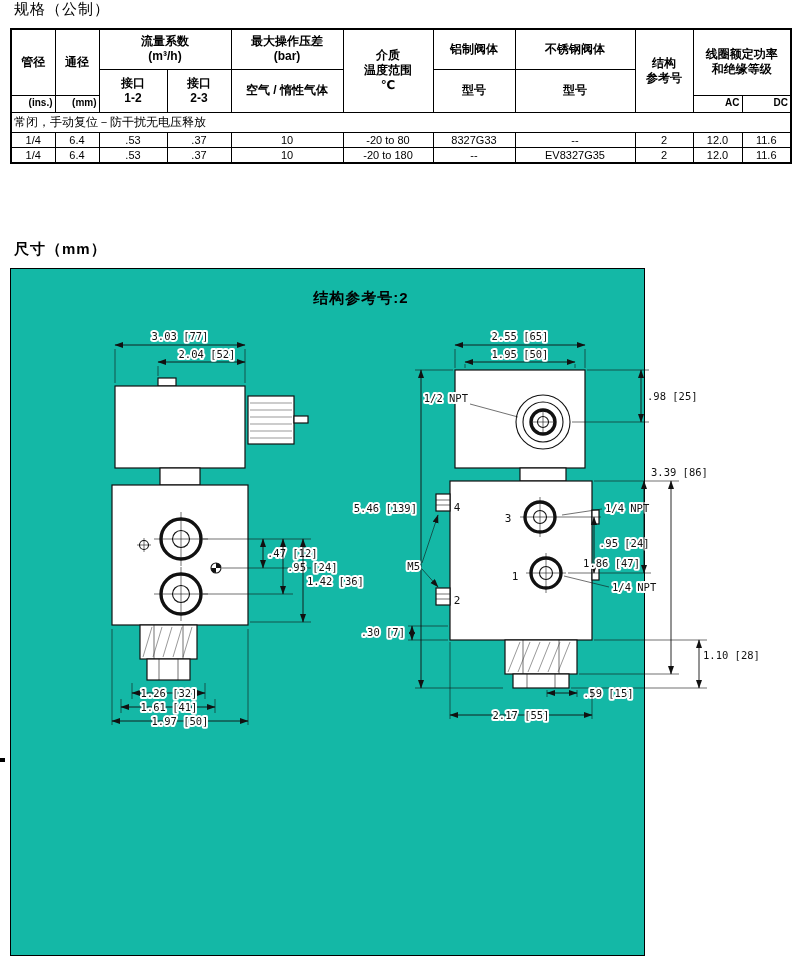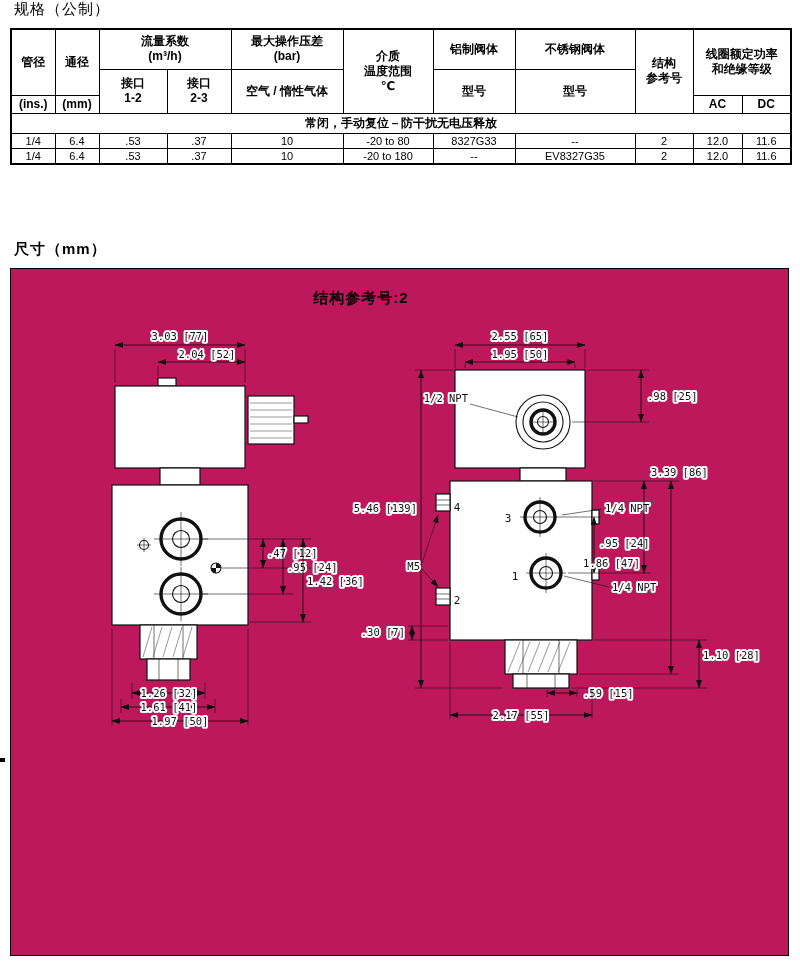--- a/index.html
+++ b/index.html
@@ -12,29 +12,29 @@
   .dim-title  { position:absolute; top:240px; left:14px; font-size:15px; font-weight:bold; letter-spacing:1px; }
 
   table.spec {
     position:absolute; top:28px; left:10px; width:780px;
     border-collapse:collapse; table-layout:fixed; border:2px solid #000;
   }
   table.spec th, table.spec td {
     border:1px solid #000; text-align:center; vertical-align:middle; padding:1px 2px; overflow:hidden;
   }
   table.spec th { font-size:12px; font-weight:bold; white-space:pre-line; line-height:1.25; }
-  table.spec th.unit { font-size:12px; }
+  table.spec th.unit { font-size:10px;text-align:right; }
   table.spec td { font-size:11px; }
   tr.row1 { height:40px; } tr.row2 { height:26px; } tr.row3 { height:17px; }
   tr.secrow { height:17px; } tr.datarow { height:15px;margin-top:12px; }
-  tr.secrow td { text-align:center; font-weight:bold; font-size:12px; }
+  tr.secrow td { text-align:left; font-weight:normal; font-size:12px; }
 
   .drawing-box {
-    position:absolute; top:268px; left:10px; width:779px; height:688px;
-    border:1.5px solid #000; background:#be185d;
+    position:absolute; top:268px; left:10px; width:635px; height:688px;
+    border:1.5px solid #000; background:#14b8a6;
   }
   .drawing-title {
     position:absolute; top:20px; left:0; width:700px; text-align:center;
     font-size:15px; font-weight:bold; letter-spacing:1px;
   }
   .drawing-box svg { position:absolute; top:0; left:0; }
 
   .edge-mark { position:absolute; left:0; top:758px; width:5px; height:4px; background:#000; }
 
   

